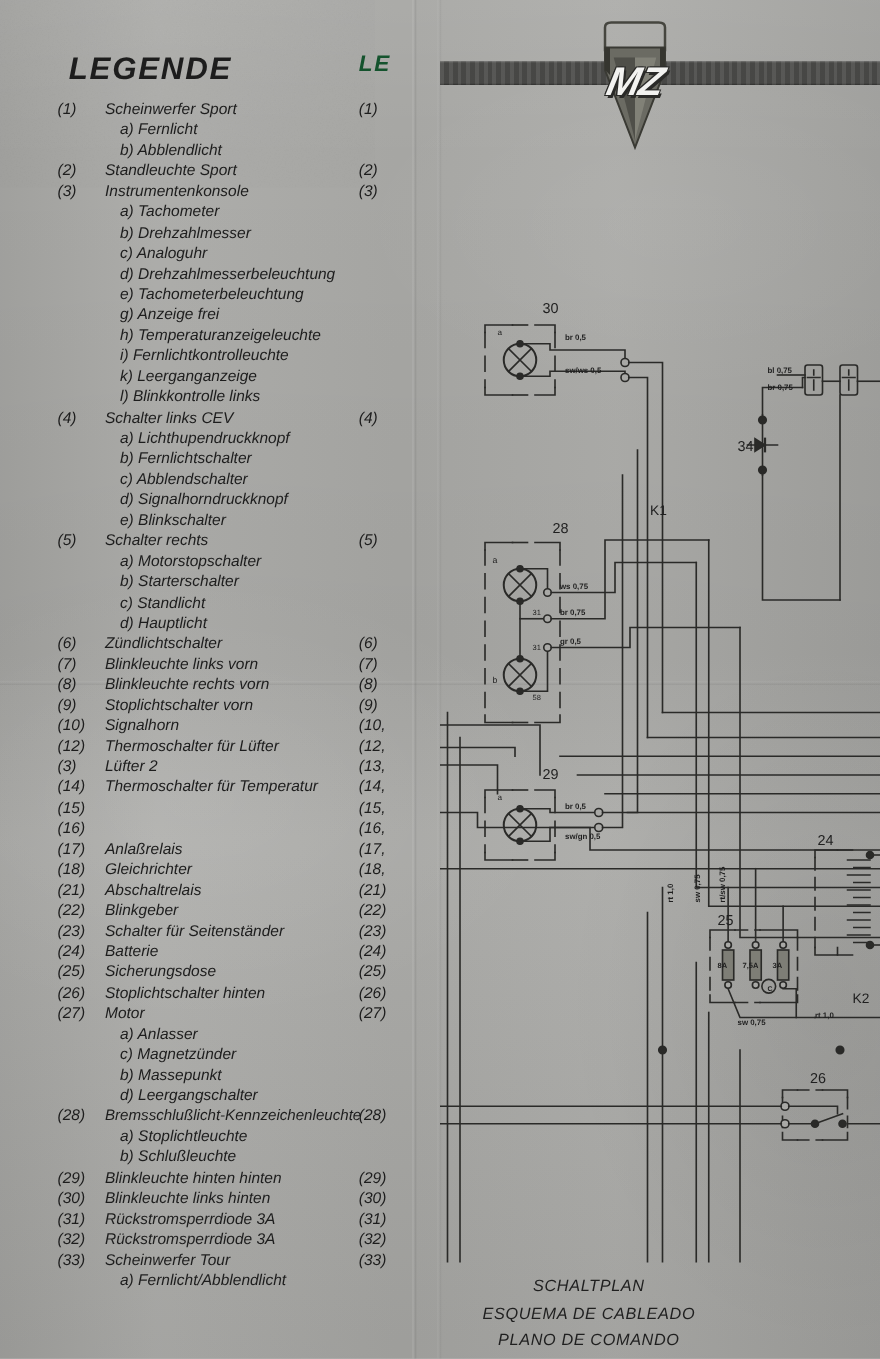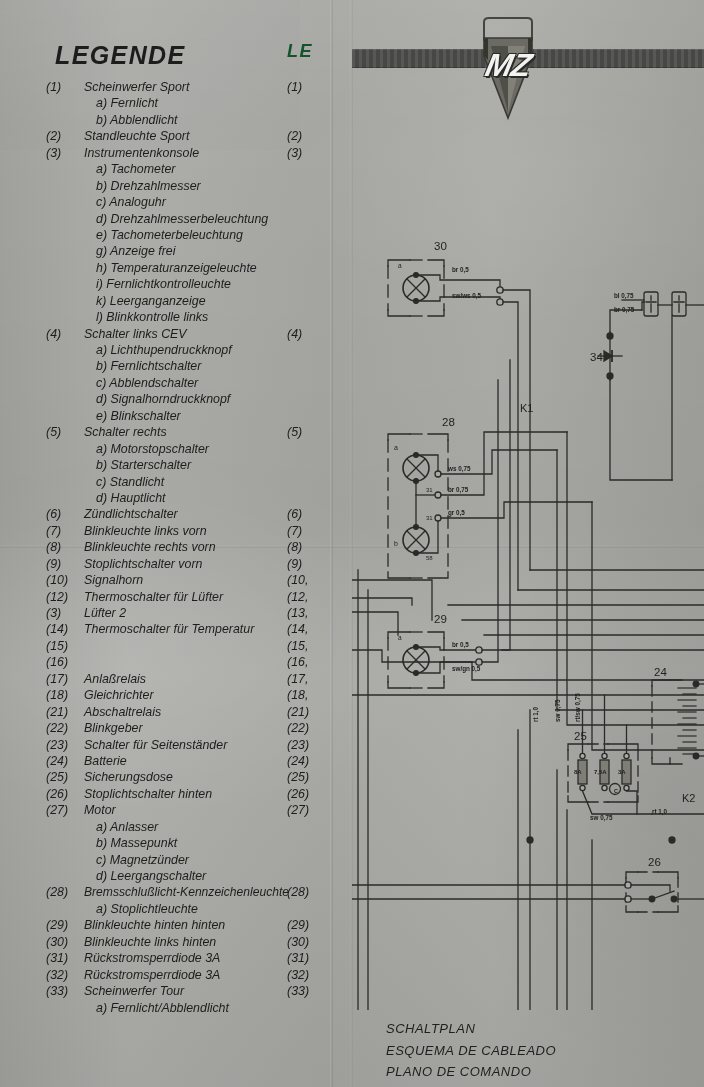--- a/index.html
+++ b/index.html
@@ -69,21 +69,21 @@
     transform:skewX(-12deg);
     text-shadow:2px 2px 0 #2a2a28, -1px -1px 0 #2a2a28, 1px -1px 0 #2a2a28, -1px 1px 0 #2a2a28;
     margin-top:-6px;
   }
 
   
   #schematic{position:absolute;left:352px;top:150px;width:352px;height:860px;text-align:center;}
   #schematic svg{display:block;}
 
   .title-block{position:absolute;left:386px;top:1018px;
-    font-size:13px;font-style:italic;color:#1f1f1f;line-height:21.5px;letter-spacing:.5px;}
+    font-size:13px;font-style:italic;color:#1f1f1f;line-height:21.5px;letter-spacing:.5px;text-align:center;}
 </style>
 </head>
 <body>
 
 <div id="paper"></div>
 <div class="crease-v" style="left:330px"></div>
 <div class="crease-v" style="left:350px;opacity:.55"></div>
 <div class="crease-h" style="top:545px;opacity:.7"></div>
 
 <div id="legend">
@@ -315,41 +315,46 @@
         <span class="txt">Motor</span>
         <span class="mirror">(27)</span>
       </div>
       <div class="row sub">
         <span class="num"></span>
         <span class="txt">a) Anlasser</span>
         <span class="mirror"></span>
       </div>
       <div class="row sub">
         <span class="num"></span>
+        <span class="txt">c) Magnetzünder</span>
+        <span class="mirror"></span>
+      </div>
+      <div class="row sub">
+        <span class="num"></span>
         <span class="txt">b) Massepunkt</span>
-        <span class="mirror"></span>
-      </div>
-      <div class="row sub">
-        <span class="num"></span>
-        <span class="txt">c) Magnetzünder</span>
         <span class="mirror"></span>
       </div>
       <div class="row sub">
         <span class="num"></span>
         <span class="txt">d) Leergangschalter</span>
         <span class="mirror"></span>
       </div>
       <div class="row wide">
         <span class="num">(28)</span>
         <span class="txt">Bremsschlußlicht-Kennzeichenleuchte</span>
         <span class="mirror">(28)</span>
       </div>
       <div class="row sub">
         <span class="num"></span>
         <span class="txt">a) Stoplichtleuchte</span>
+        <span class="mirror"></span>
+      </div>
+      <div class="row sub">
+        <span class="num"></span>
+        <span class="txt">b) Schlußleuchte</span>
         <span class="mirror"></span>
       </div>
       <div class="row">
         <span class="num">(29)</span>
         <span class="txt">Blinkleuchte hinten hinten</span>
         <span class="mirror">(29)</span>
       </div>
       <div class="row">
         <span class="num">(30)</span>
         <span class="txt">Blinkleuchte links hinten</span>

